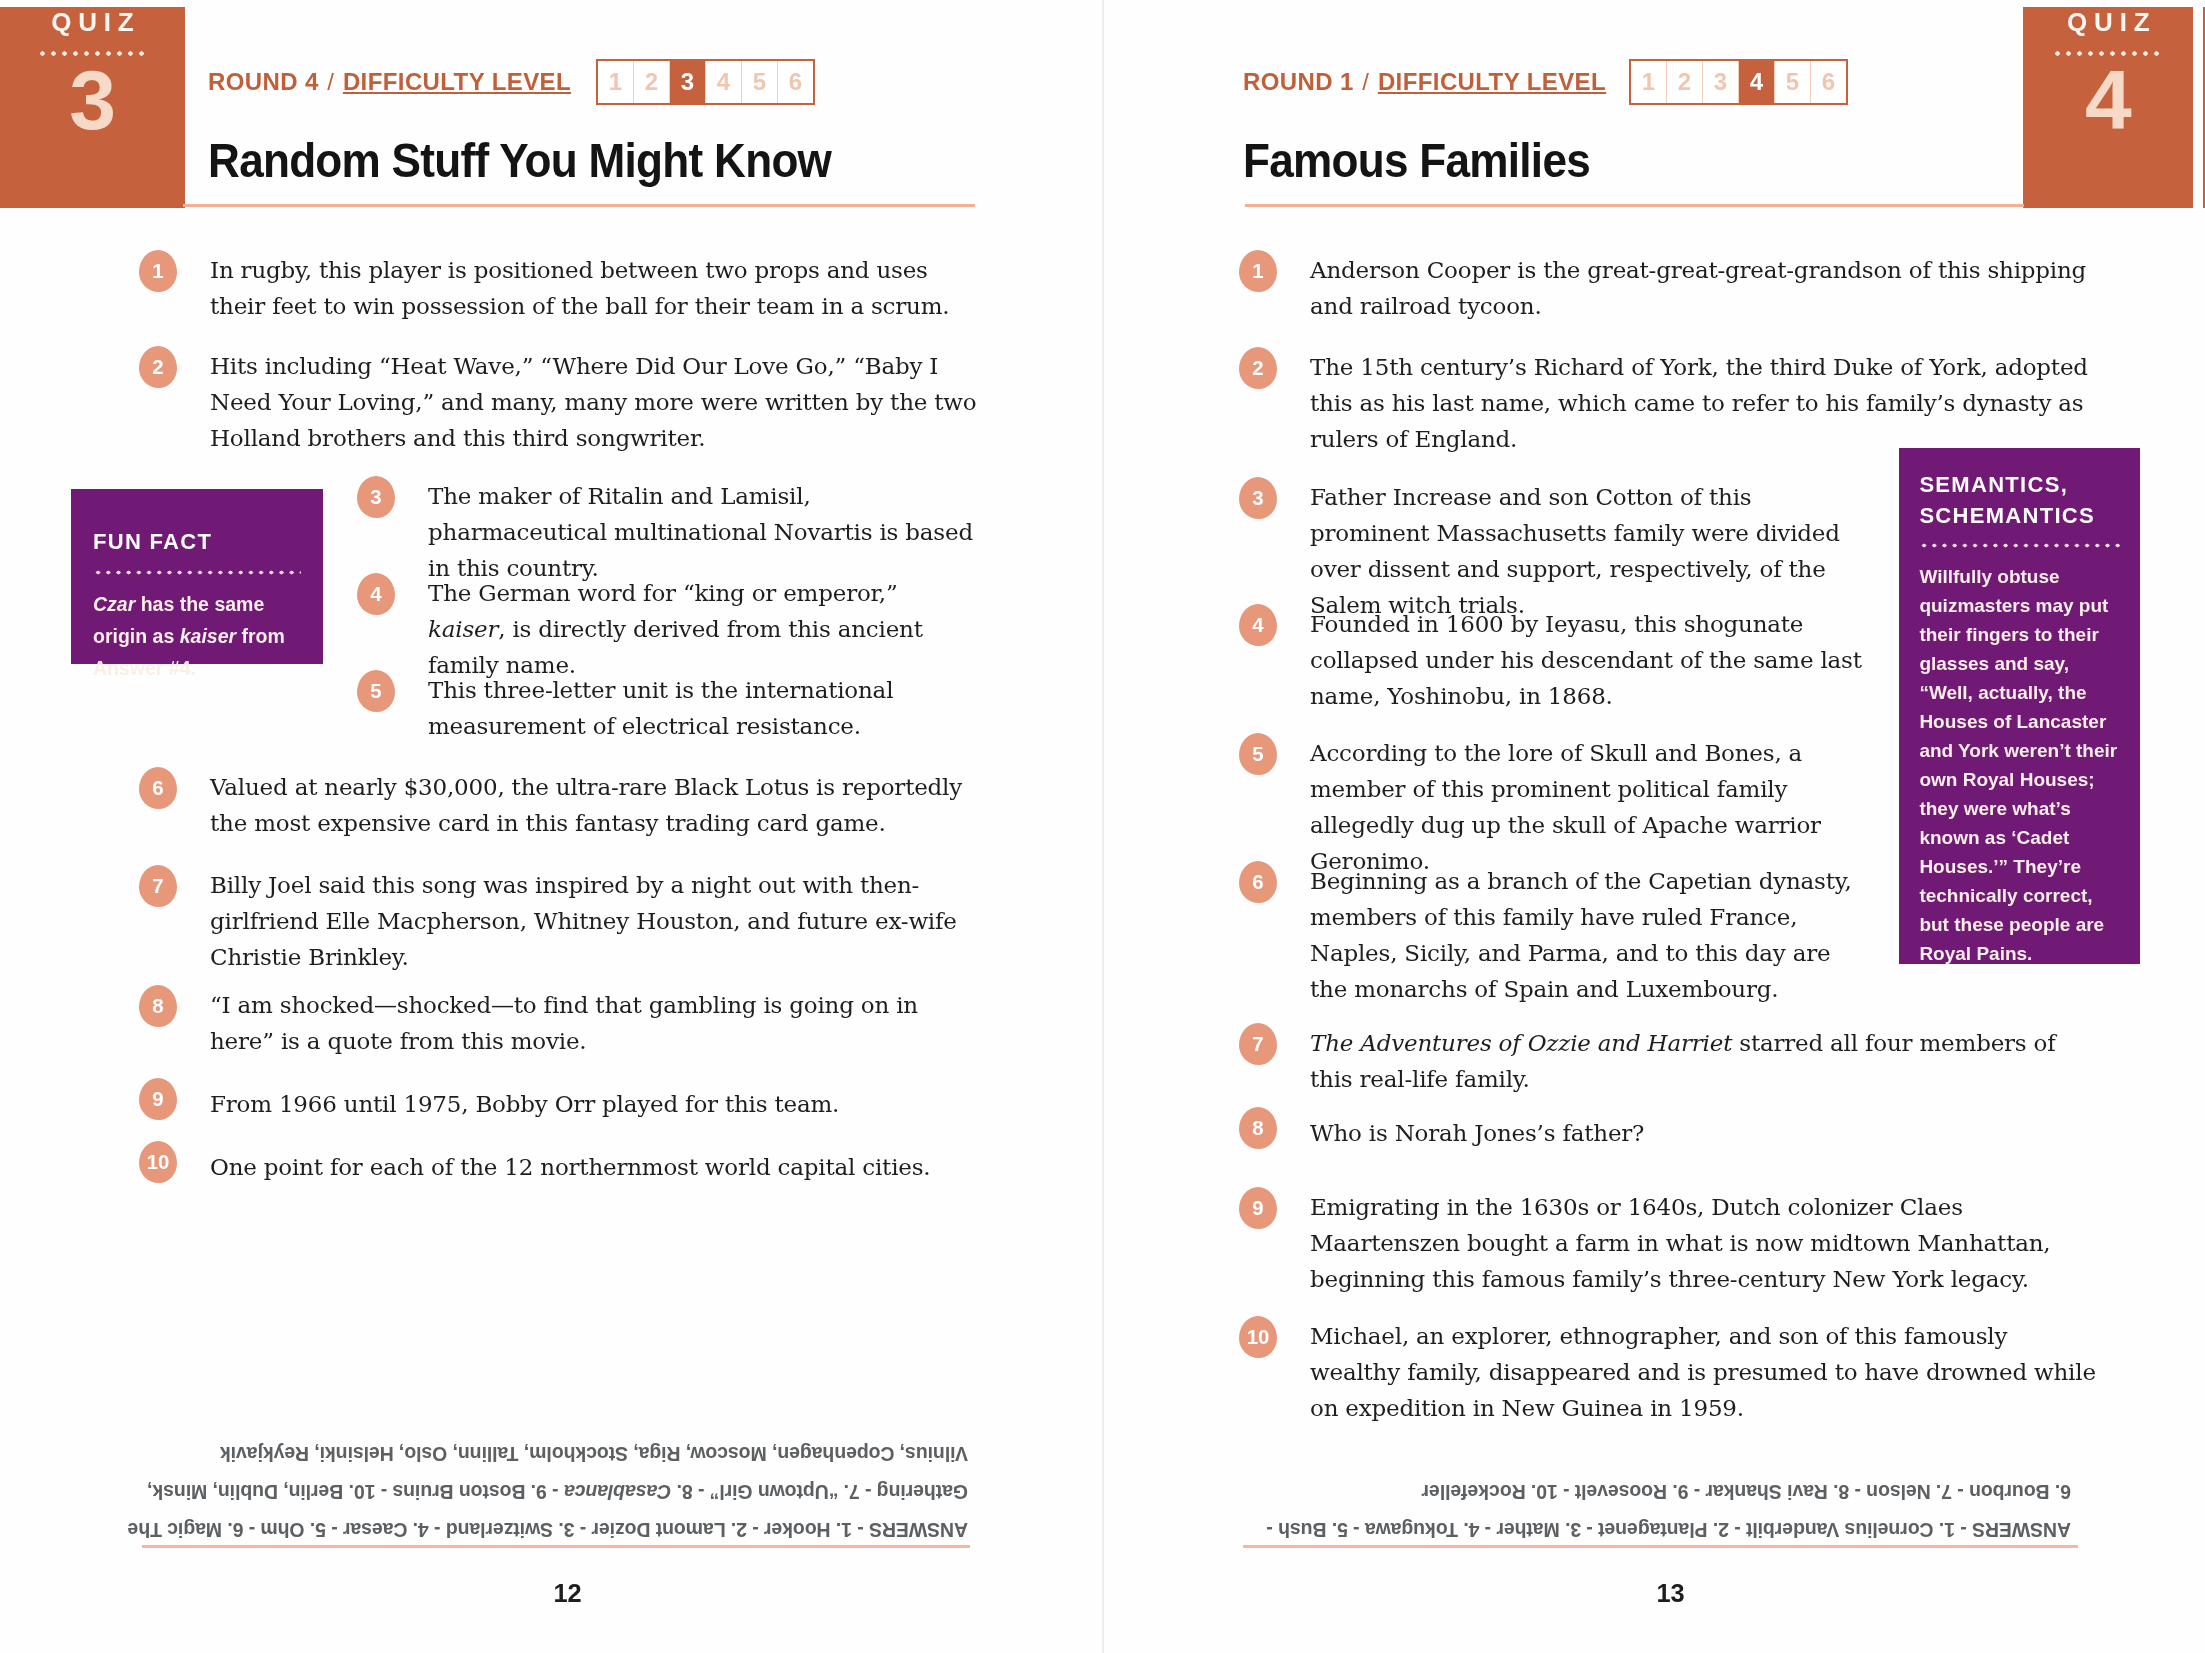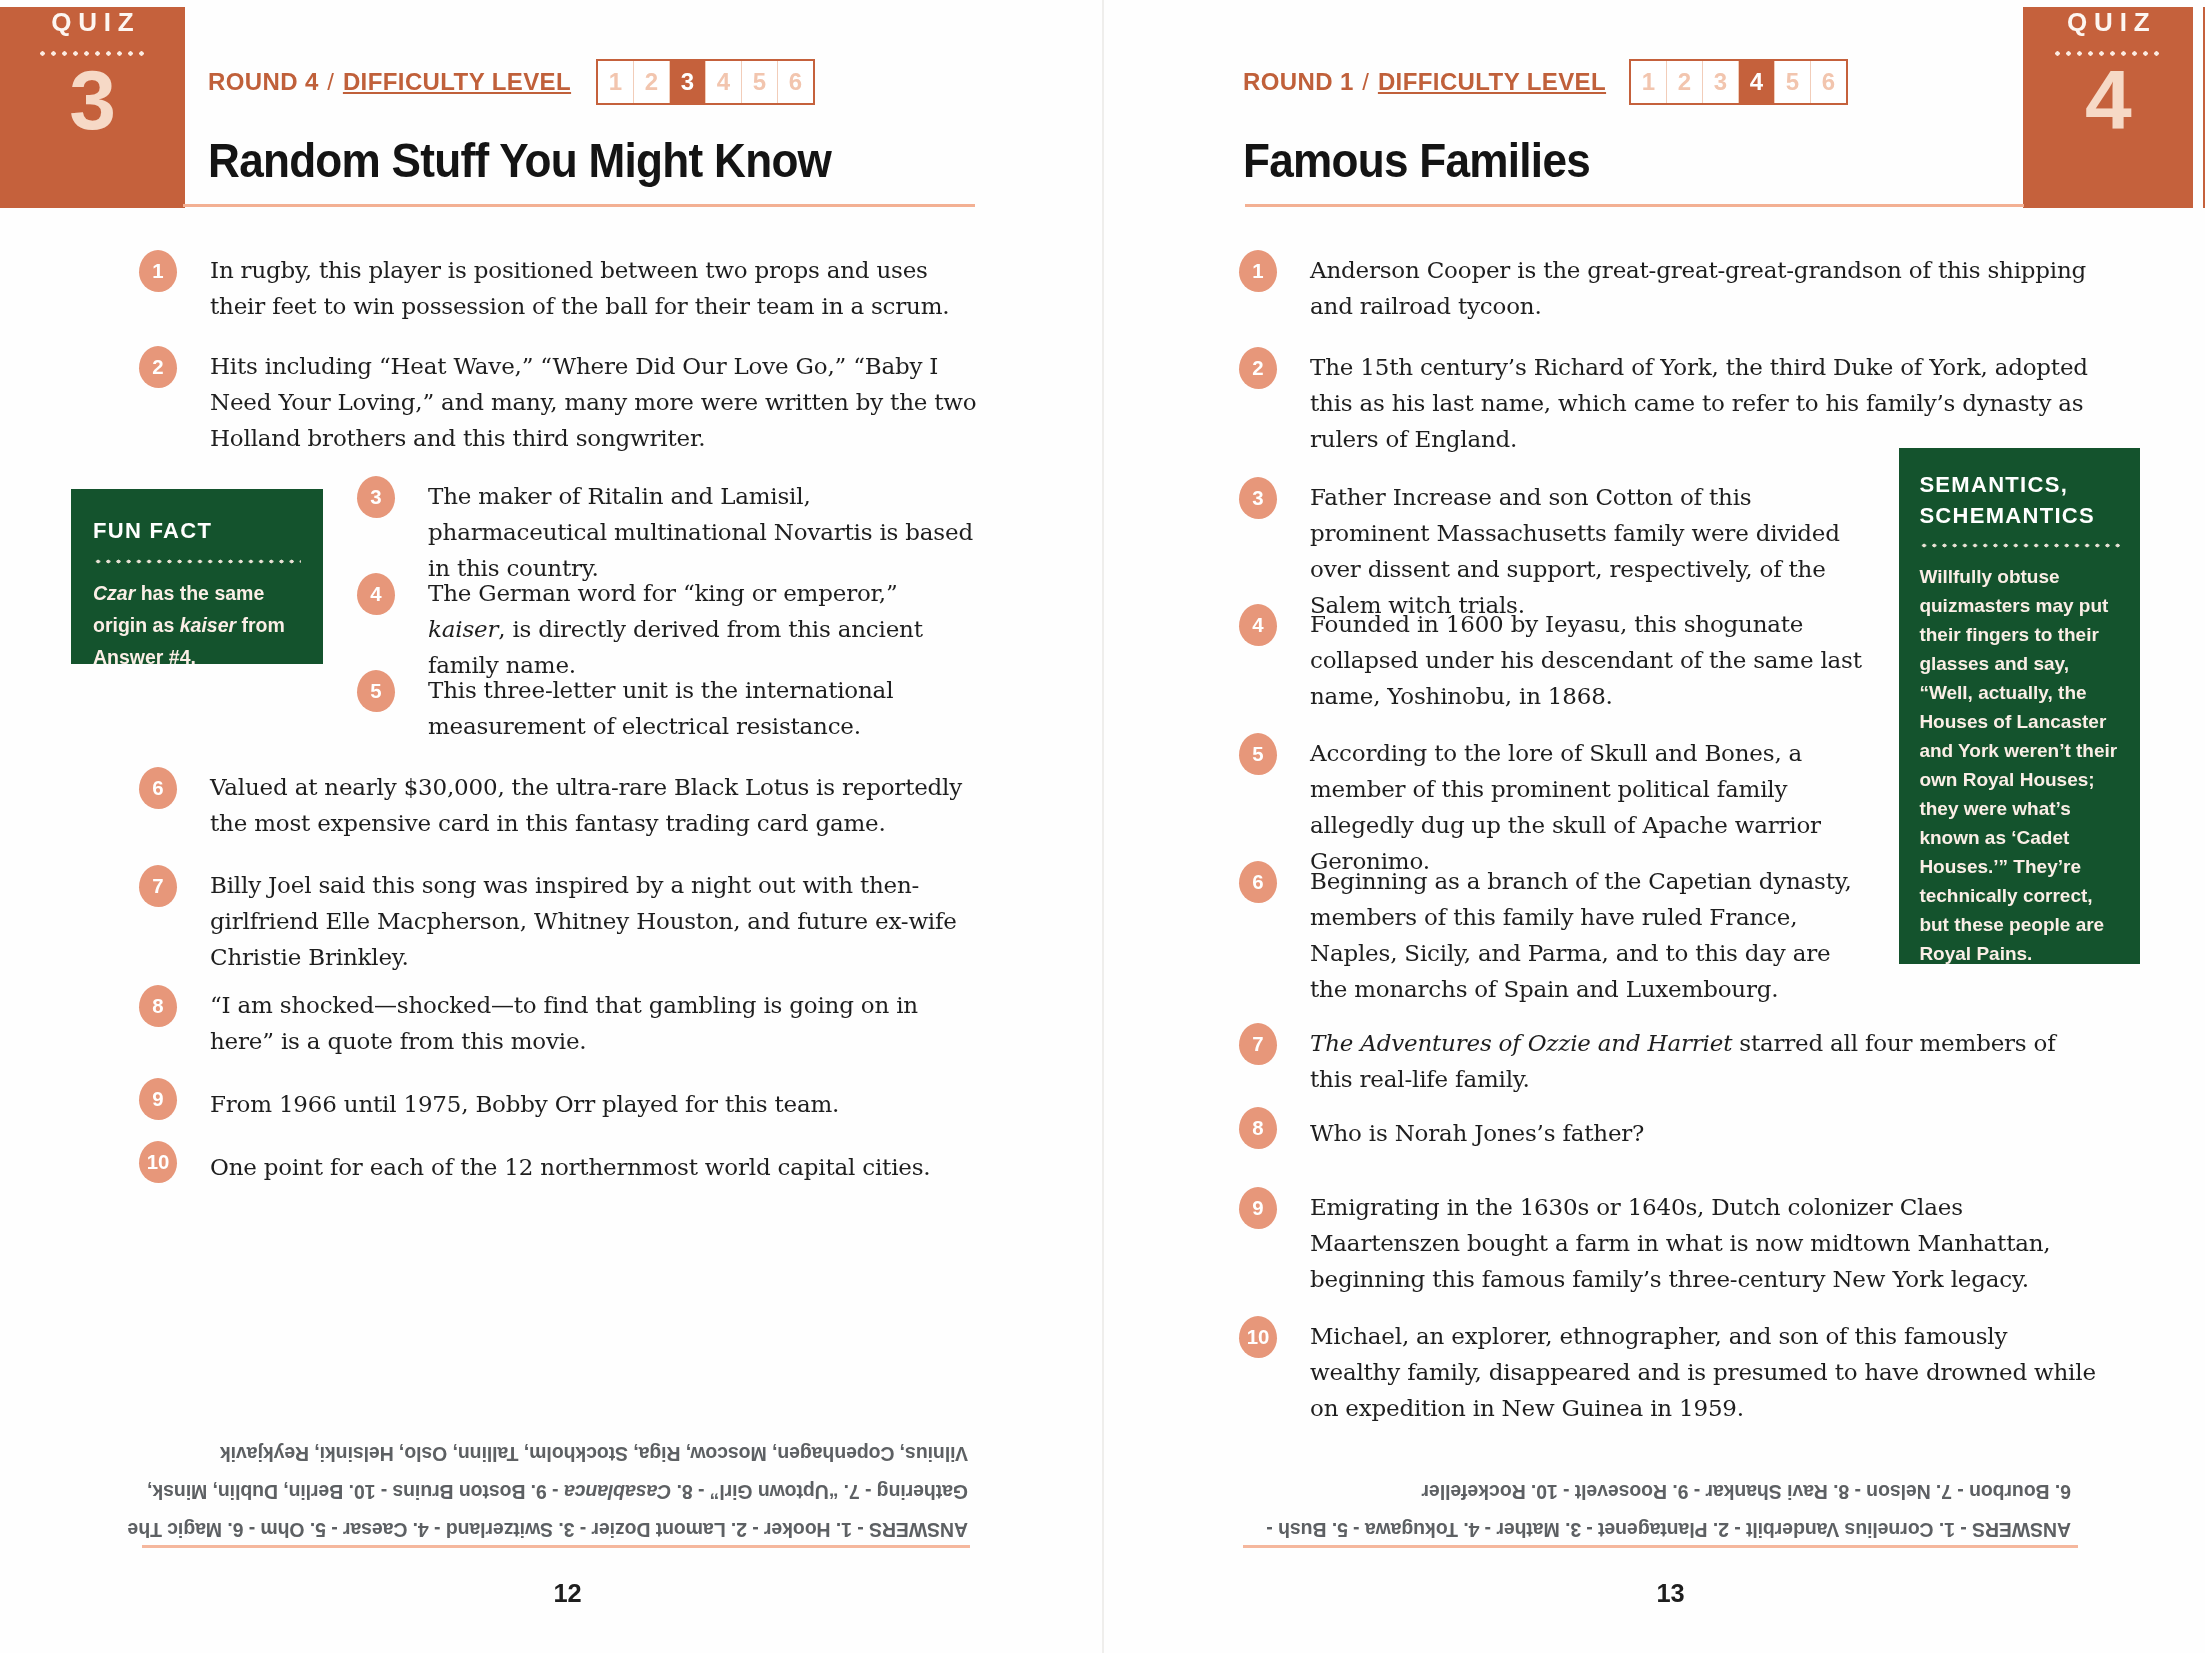--- a/index.html
+++ b/index.html
@@ -38,27 +38,27 @@
   
   .q{position:absolute;}
   .badge{position:absolute;left:0;top:-1.7px;width:38px;height:42px;border-radius:50% 50% 48% 52%/53% 53% 47% 47%;
          background:#e7977a;color:#fff;font-weight:800;font-size:20.4px;
          display:flex;align-items:center;justify-content:center;}
   .q.single .badge{top:-7.6px;}
   .qtext{margin-left:71px;font-family:"DejaVu Serif","Liberation Serif",serif;font-size:23px;line-height:36px;
          letter-spacing:-0.2px;color:#1e1e1e;}
 
   
-  .callout{position:absolute;background:#14532d;color:#fdf4ee;box-sizing:border-box;}
+  .callout{position:absolute;background:#701a75;color:#fdf4ee;box-sizing:border-box;}
   .callout .co-title{font-weight:800;font-size:22px;letter-spacing:1.3px;line-height:30.5px;color:#ffffff;}
   .co-dots{height:5.1px;margin:12px 0 13.6px 0;
            background:radial-gradient(circle,rgba(255,240,230,.9) 1.8px,transparent 2.2px);
            background-size:10.2px 5.1px;background-repeat:repeat-x;}
   .co-body{font-weight:700;font-size:19px;line-height:29px;color:#fbeee6;}
-  .fun-fact{left:71px;top:489px;width:252px;height:175px;padding:27px 22px;}
+  .fun-fact{left:71px;top:489px;width:252px;height:175px;padding:38px 22px;}
   .fun-fact .co-body{font-size:19.5px;line-height:32px;}
   .sidebar-box{left:796px;top:448px;width:241px;height:516px;padding:22px 20.4px;}
 
   
   .answers{position:absolute;transform:rotate(180deg);font-weight:700;font-size:19.5px;line-height:38px;
            color:#5d6063;letter-spacing:-0.1px;}
   .answers-rule{position:absolute;top:1545px;height:2.5px;background:#f5b79d;}
   .page-num{position:absolute;top:1579px;left:16px;width:100%;text-align:center;
             font-weight:700;font-size:25.4px;color:#1e1e1e;}
 </style>

